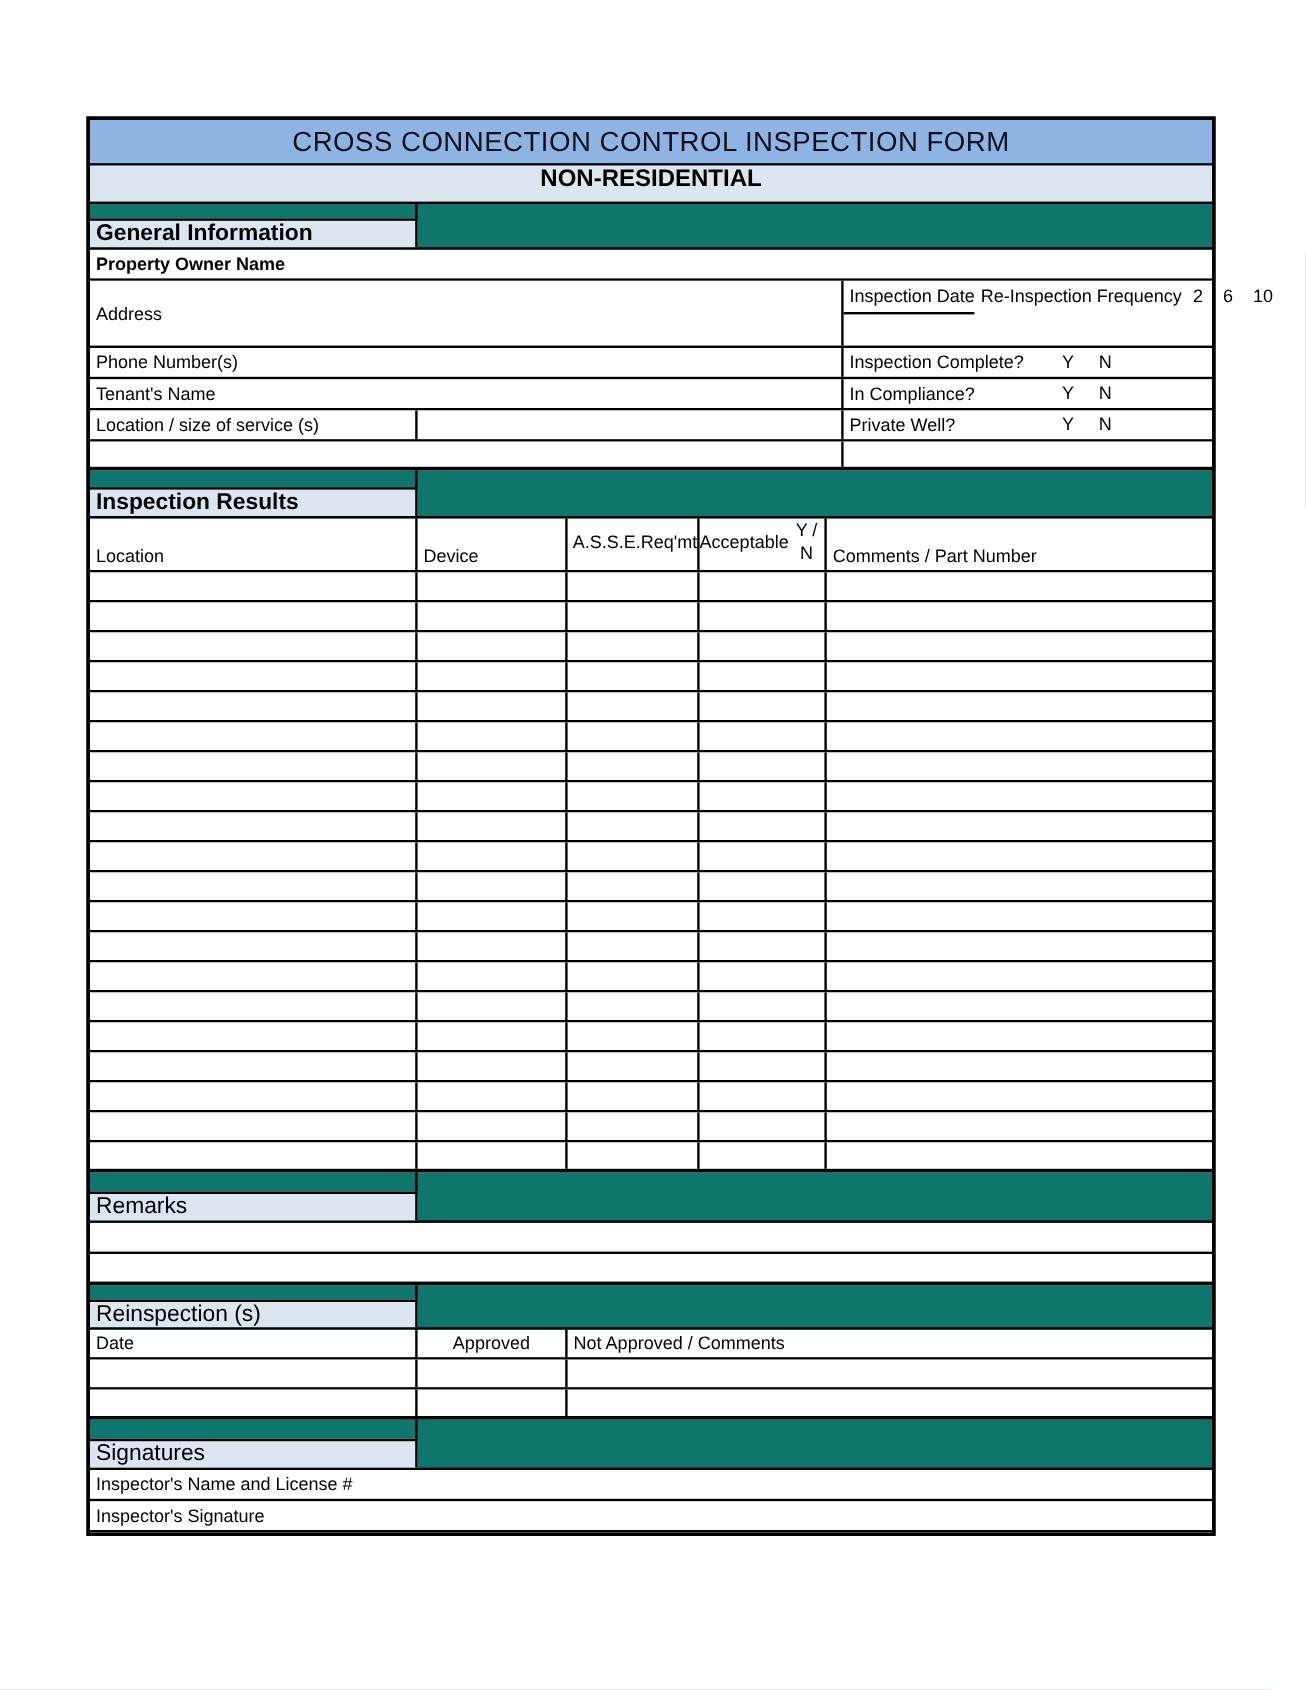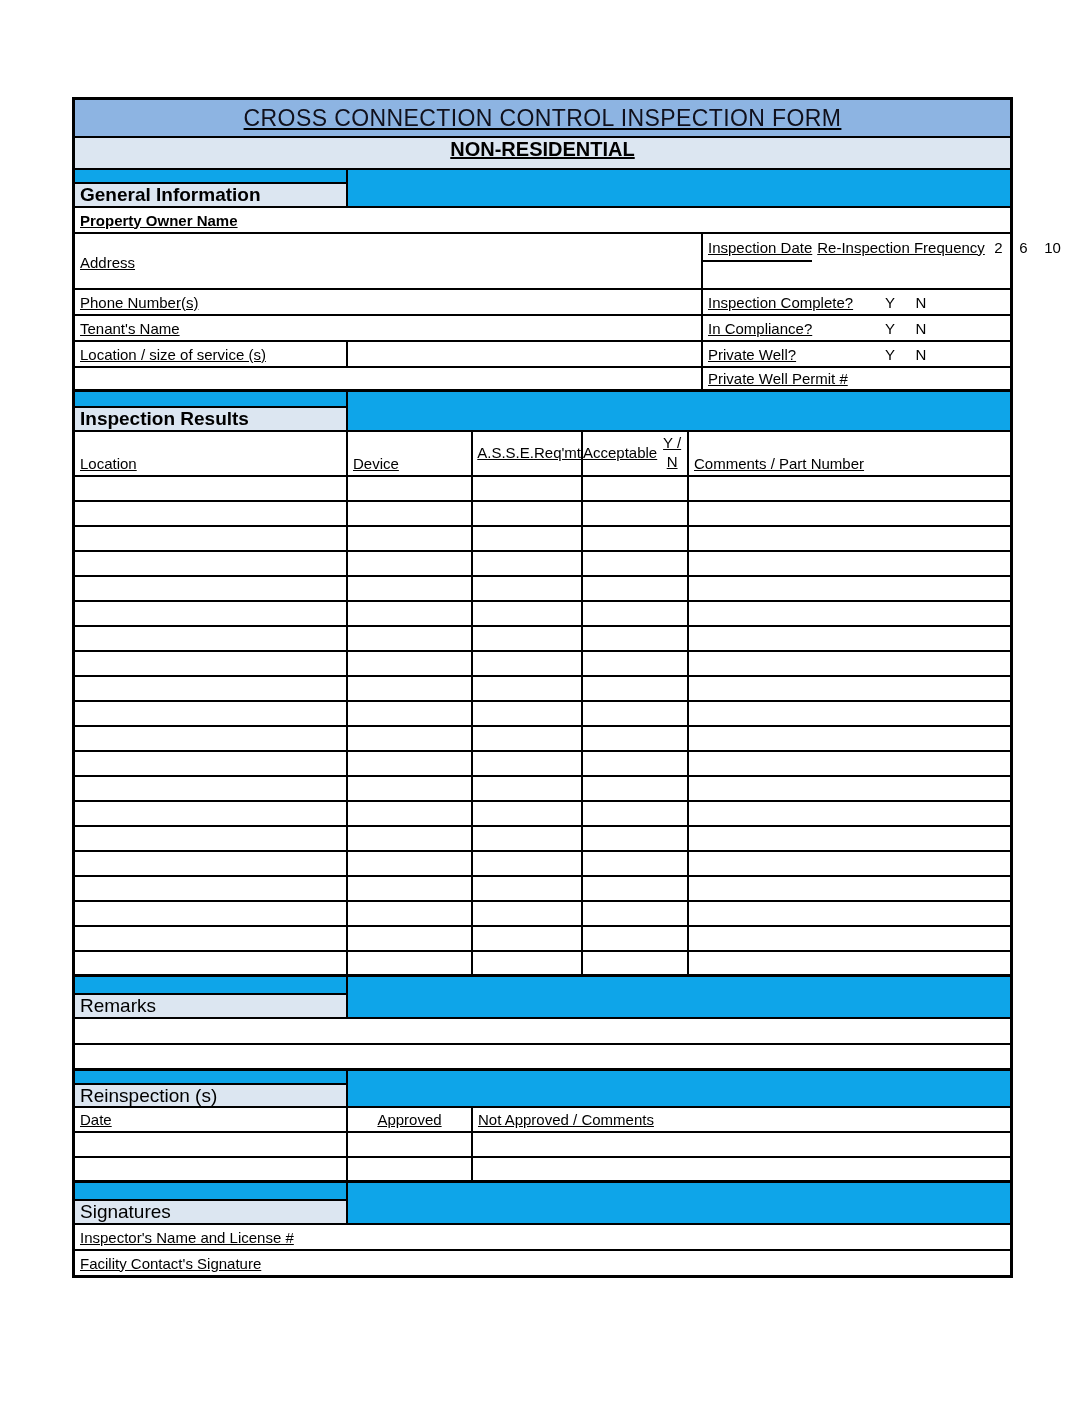--- a/index.html
+++ b/index.html
@@ -3,21 +3,21 @@
 <meta charset="utf-8">
 <style>
   * { margin:0; padding:0; box-sizing:border-box; }
   body { background:#ffffff; }
   .page {
     position:relative; width:1088px; height:1408px; background:#ffffff;
     font-family:"Liberation Sans", sans-serif; color:#000; overflow:hidden;
   }
   .form {
     position:absolute; left:72px; top:97px; width:941px;
-    border:3px solid #000; background:#0ea5e9;text-decoration:underline;
+    border:3px solid #000; background:#0f766e;
   }
   .bar-title {
     height:38px; background:var(--title-bg,#8db4e2); border-bottom:2px solid #000;
     display:flex; align-items:center; justify-content:center;
     font-size:23px; color:#10101c; letter-spacing:.4px;
   }
   .bar-subtitle {
     height:32px; background:var(--section-bg,#dce6f1); border-bottom:2px solid #000;
     display:flex; align-items:flex-start; justify-content:center;
     font-size:20px; font-weight:bold;
@@ -128,23 +128,20 @@
       <div class="cell w273 br">Location / size of service (s)</div>
       <div class="cell w355 br"></div>
       <div class="rrow w307">
         <span>Private Well?</span>
         <span class="opts">Y     N</span>
       </div>
     </div>
 
     <div class="row h24 bb3">
       <div class="cell w628 br"></div>
-      <div class="rrow w307">
-        <span>Private Well Permit #</span>
-      </div>
     </div>
 
     <div class="gaprow h14">
         <i class="gdiv"></i>
       </div>
 
     <div class="lblrow h26">
       <div class="lblcell bold">
         <span>Inspection Results</span>
       </div>
@@ -382,18 +379,18 @@
 
     <div class="lblrow h26">
       <div class="lblcell">
         <span>Signatures</span>
       </div>
     </div>
 
     <div class="row h26">
       <div class="cell wfull">Inspector's Name and License #</div>
     </div>
-    <div class="row h24" style="border-bottom:none">
-      <div class="cell wfull">Facility Contact's Signature</div>
+    <div class="row h26">
+      <div class="cell wfull">Inspector's Signature</div>
     </div>
 
   </div>
 </div>
 
 </body></html>

